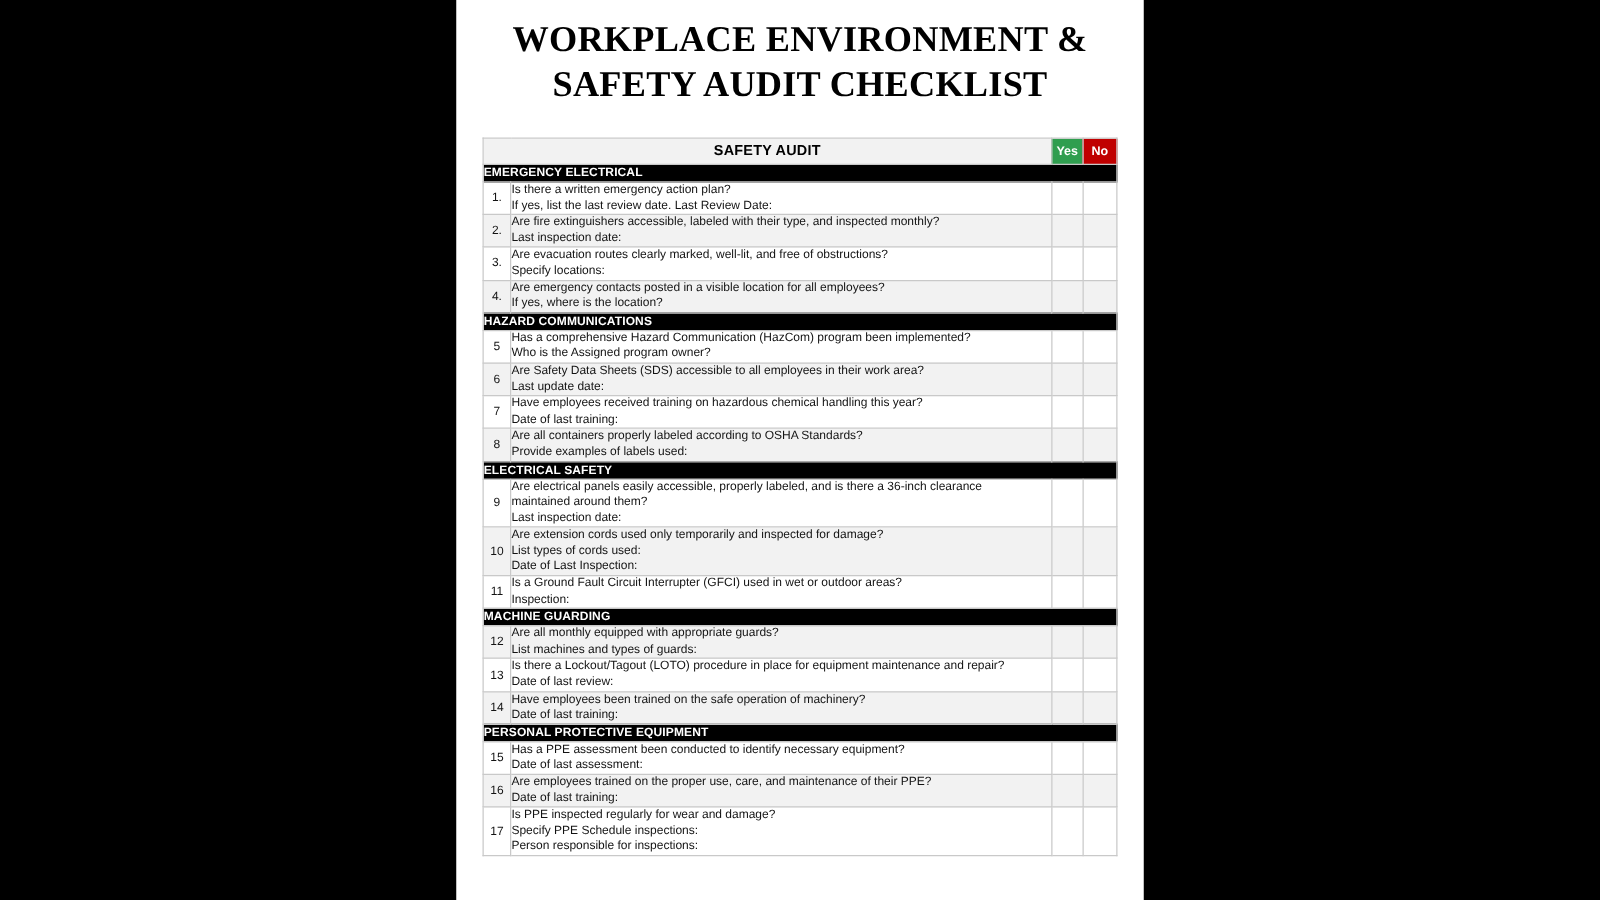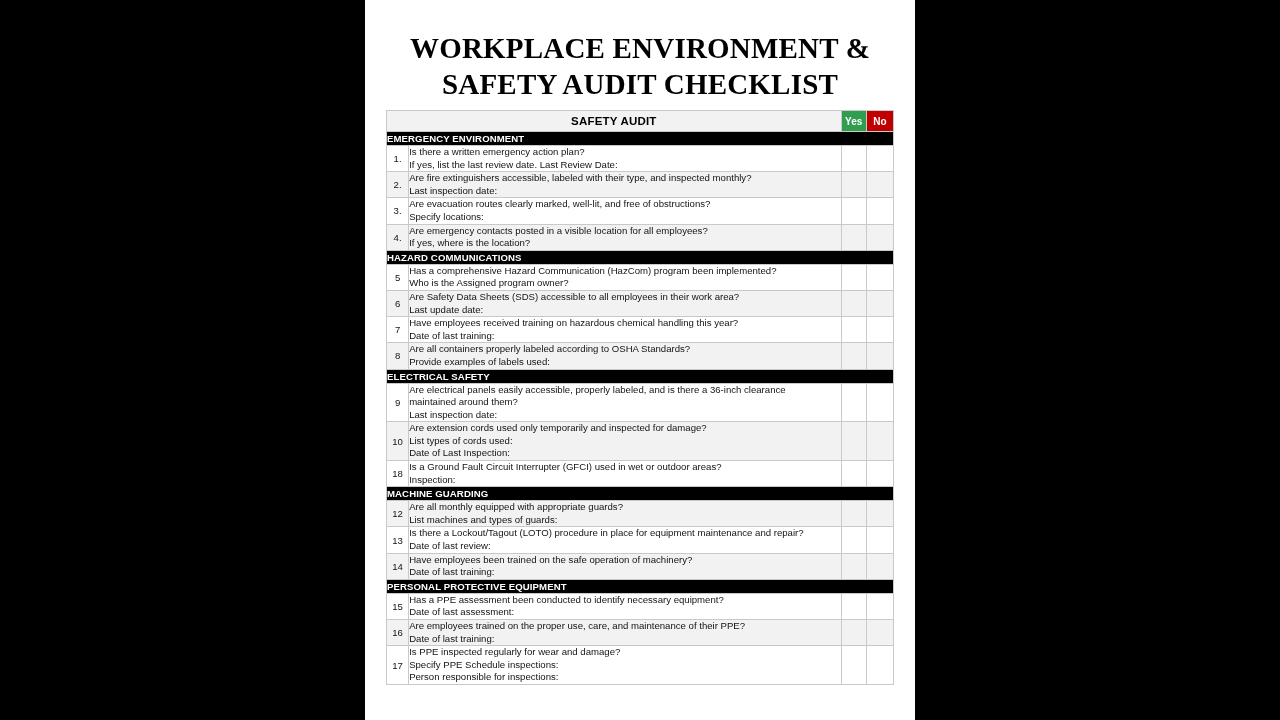--- a/index.html
+++ b/index.html
@@ -23,21 +23,21 @@
   #page {
     position: absolute;
     left: 365px;
     top: 0;
     width: 550px;
     height: 720px;
     background: #ffffff;
     overflow: hidden;
   }
   #doc-title {
-    margin: 16px;
+    margin: 0;
     padding: 14px 12px 0 12px;
     text-align: center;
     font-family: "Liberation Serif", serif;
     font-weight: bold;
     font-size: 29px;
     line-height: 36px;
     color: #000000;
     letter-spacing: 0.2px;
   }
   #doc-title .line2 { display: block; }
@@ -136,21 +136,21 @@
           <col class="c-yes">
           <col class="c-no">
       </colgroup>
       <tbody id="table-body">
         <tr class="head-row">
           <td class="head-title" colspan="2">SAFETY AUDIT</td>
           <td class="head-yes">Yes</td>
           <td class="head-no">No</td>
         </tr>
       <tr class="section-row">
-            <td class="section-label" colspan="4">EMERGENCY ENVIRONMENT</td>
+            <td class="section-label" colspan="4">EMERGENCY ELECTRICAL</td>
           </tr>
           <tr class="q-row">
             <td class="num">1.</td>
             <td class="ques">
               <span class="ql">Is there a written emergency action plan?</span>
               <span class="ql">If yes, list the last review date. Last Review Date:</span>
             </td>
             <td class="mark"></td>
             <td class="mark"></td>
           </tr>
@@ -237,21 +237,21 @@
             <td class="num">10</td>
             <td class="ques">
               <span class="ql">Are extension cords used only temporarily and inspected for damage?</span>
               <span class="ql">List types of cords used:</span>
               <span class="ql">Date of Last Inspection:</span>
             </td>
             <td class="mark"></td>
             <td class="mark"></td>
           </tr>
           <tr class="q-row">
-            <td class="num">18</td>
+            <td class="num">11</td>
             <td class="ques">
               <span class="ql">Is a Ground Fault Circuit Interrupter (GFCI) used in wet or outdoor areas?</span>
               <span class="ql">Inspection:</span>
             </td>
             <td class="mark"></td>
             <td class="mark"></td>
           </tr>
           <tr class="section-row">
             <td class="section-label" colspan="4">MACHINE GUARDING</td>
           </tr>

